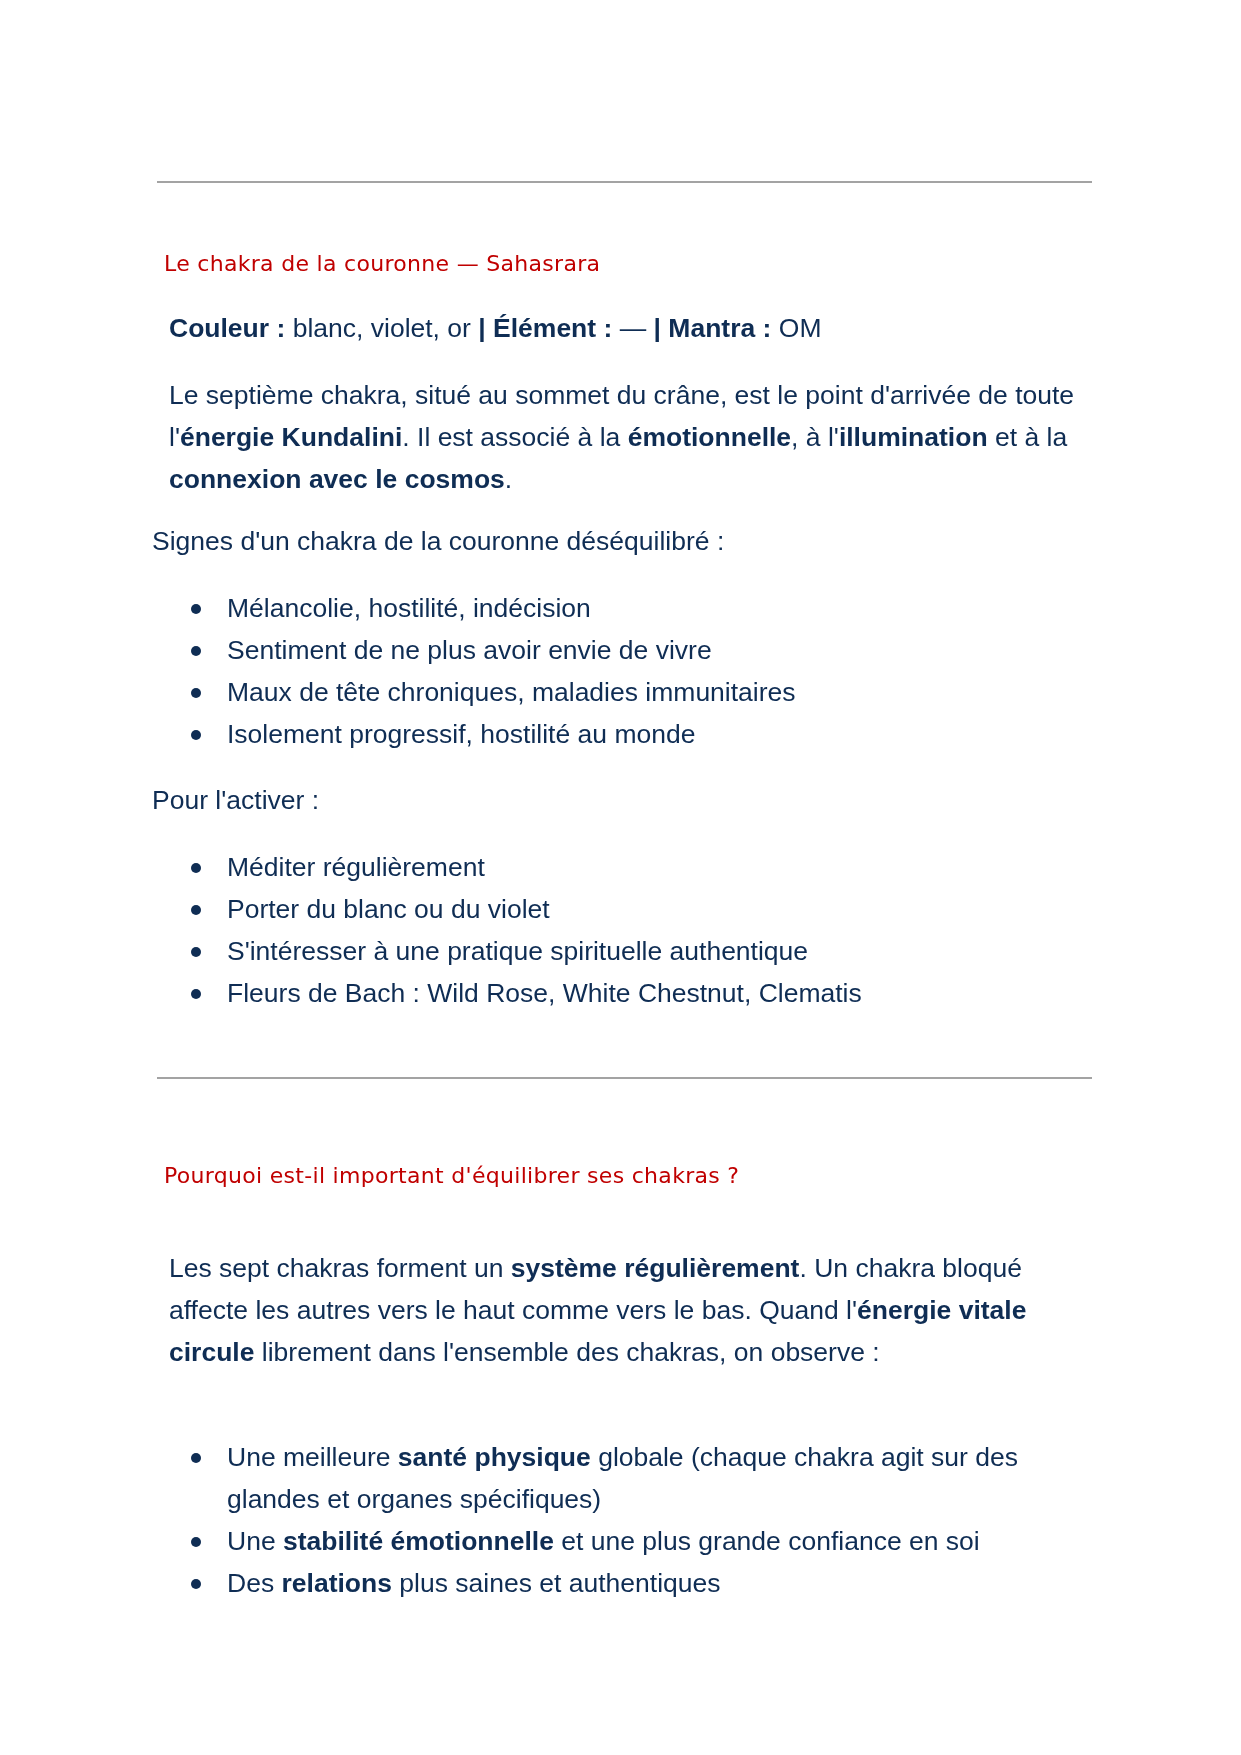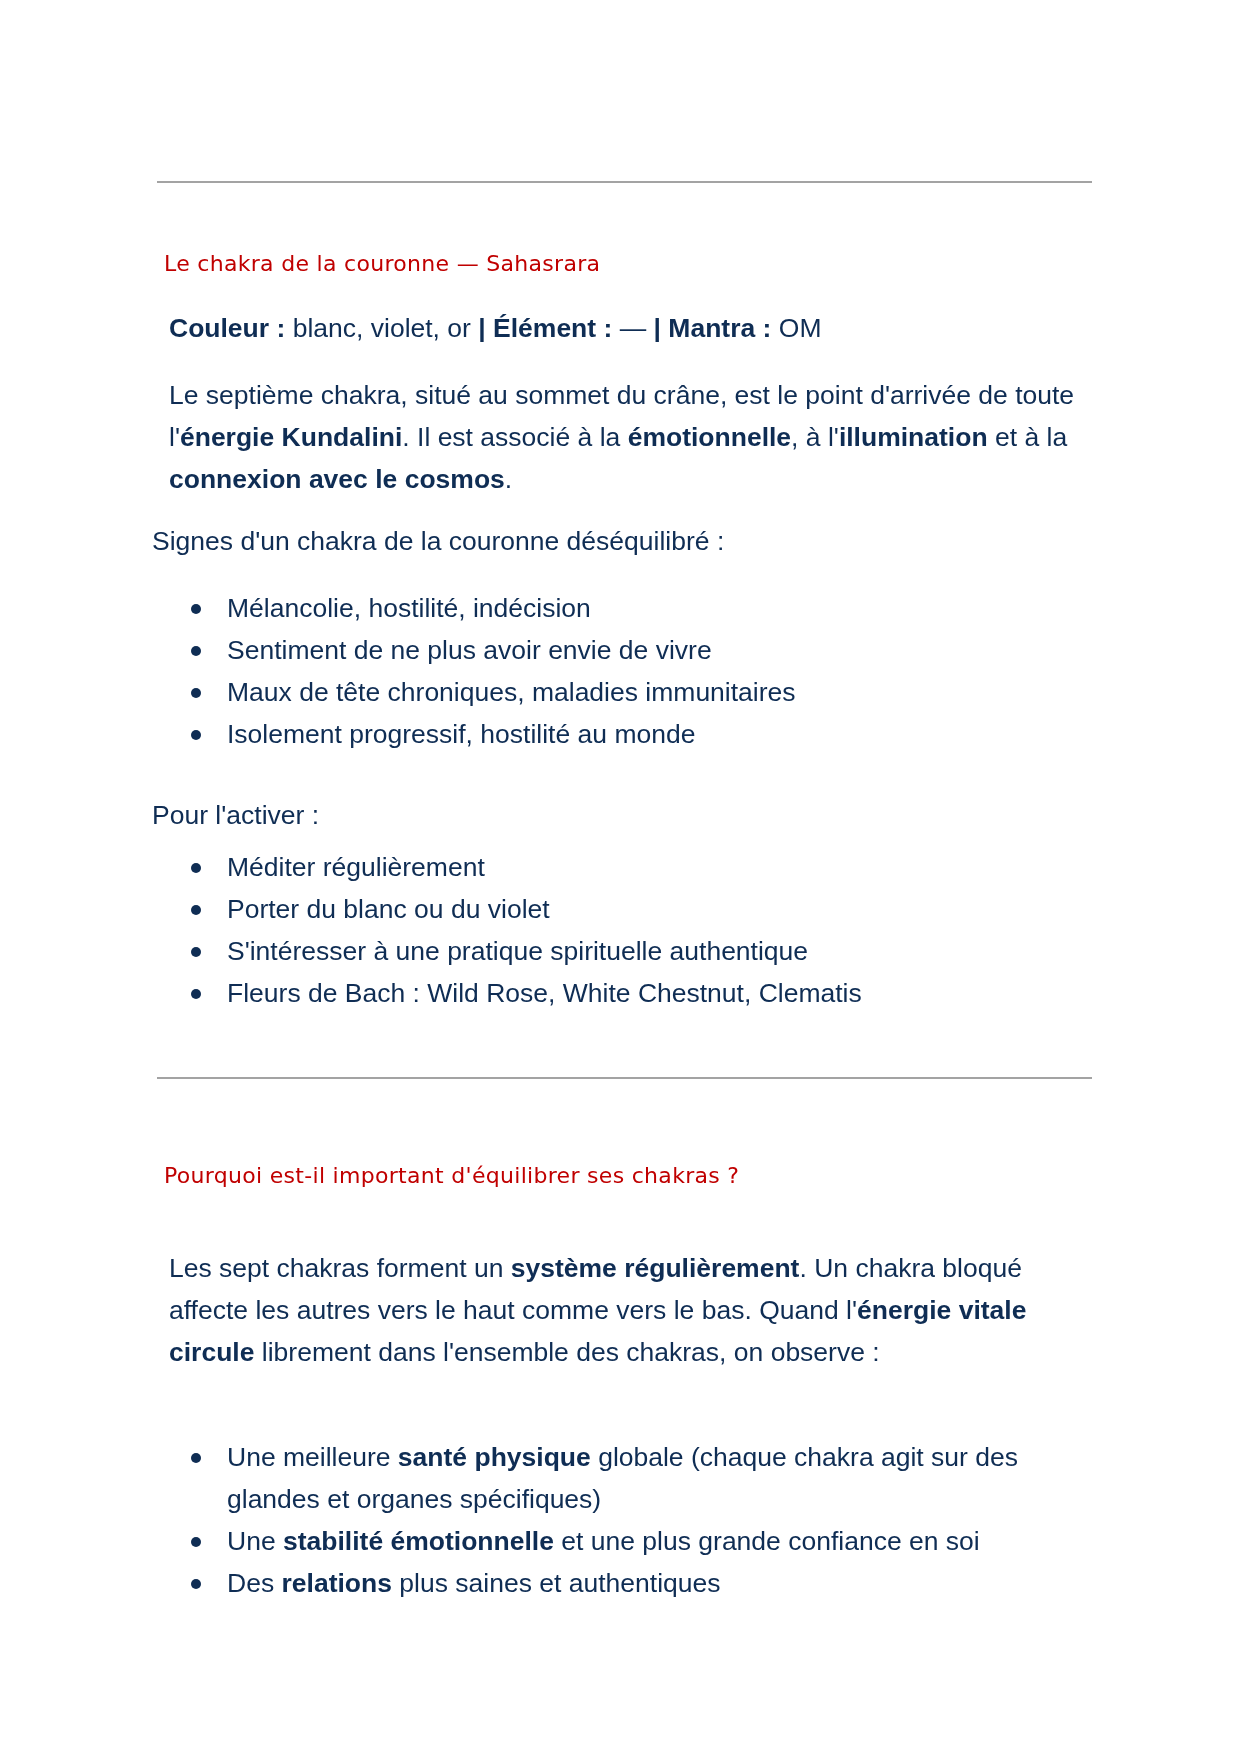--- a/index.html
+++ b/index.html
@@ -91,21 +91,21 @@
 
 <p class="label" style="top:520px;">Signes d'un chakra de la couronne déséquilibré :</p>
 
 <ul class="list" style="top:587px;">
   <li class="li"><span class="bullet"></span><span>Mélancolie, hostilité, indécision</span></li>
   <li class="li"><span class="bullet"></span><span>Sentiment de ne plus avoir envie de vivre</span></li>
   <li class="li"><span class="bullet"></span><span>Maux de tête chroniques, maladies immunitaires</span></li>
   <li class="li"><span class="bullet"></span><span>Isolement progressif, hostilité au monde</span></li>
 </ul>
 
-<p class="label" style="top:779px;margin-top:15px;">Pour l'activer :</p>
+<p class="label" style="top:779px;">Pour l'activer :</p>
 
 <ul class="list" style="top:846px;">
   <li class="li"><span class="bullet"></span><span>Méditer régulièrement</span></li>
   <li class="li"><span class="bullet"></span><span>Porter du blanc ou du violet</span></li>
   <li class="li"><span class="bullet"></span><span>S'intéresser à une pratique spirituelle authentique</span></li>
   <li class="li"><span class="bullet"></span><span>Fleurs de Bach : Wild Rose, White Chestnut, Clematis</span></li>
 </ul>
 
 <div class="hr" style="top:1077px;"></div>
 

